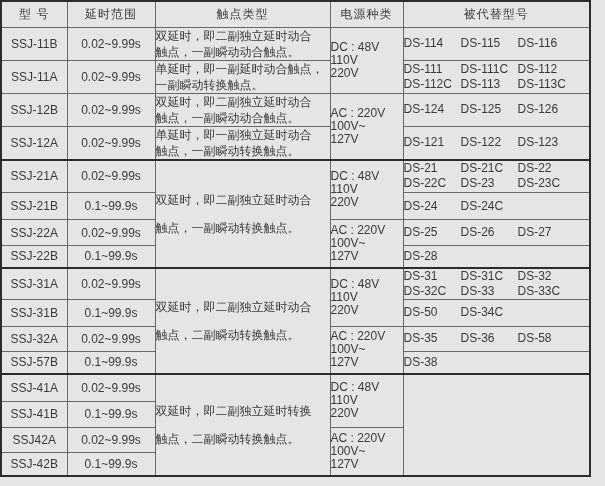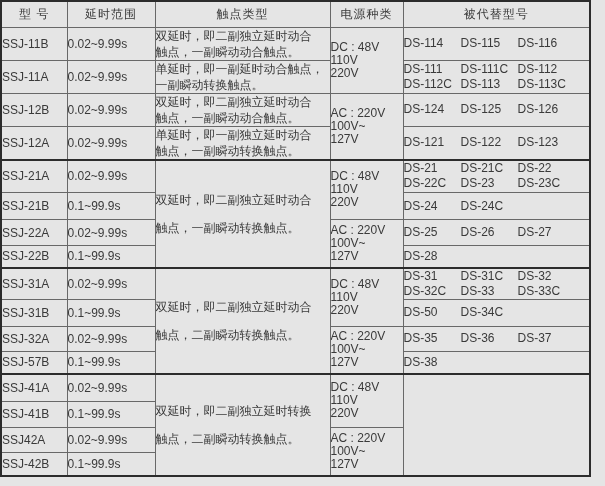--- a/index.html
+++ b/index.html
@@ -30,21 +30,21 @@
     box-sizing: border-box;
   }
   tr.group-start td { border-top: 2px solid #2c2c2c; }
   th.hdr {
     font-weight: normal;
     text-align: center;
     vertical-align: middle;
     letter-spacing: 1px;
   }
   td.model, td.delay {
-    text-align: left;
+    text-align: center;
     vertical-align: middle;
     white-space: nowrap;
   }
   td.contact {
     text-align: left;
     vertical-align: middle;
     padding: 2px 6px 2px 8px;
     white-space: pre-line;
     line-height: 16px;
     font-family: Liberation Serif, serif;
@@ -170,21 +170,21 @@
         <td class="model">SSJ-31B</td>
         <td class="delay">0.1~99.9s</td>
         <td class="replaced"><span class="ds-item">DS-50</span><span class="ds-item">DS-34C</span></td>
       </tr>
       <tr style="height:25px">
         <td class="model">SSJ-32A</td>
         <td class="delay">0.02~9.99s</td>
         <td class="power" rowspan="2">AC : 220V
 100V~
 127V</td>
-        <td class="replaced"><span class="ds-item">DS-35</span><span class="ds-item">DS-36</span><span class="ds-item">DS-37</span></td>
+        <td class="replaced"><span class="ds-item">DS-35</span><span class="ds-item">DS-36</span><span class="ds-item">DS-58</span></td>
       </tr>
       <tr style="height:23px">
         <td class="model">SSJ-57B</td>
         <td class="delay">0.1~99.9s</td>
         <td class="replaced"><span class="ds-item">DS-38</span></td>
       </tr>
       <tr style="height:27px" class="group-start">
         <td class="model">SSJ-41A</td>
         <td class="delay">0.02~9.99s</td>
         <td class="contact merged" rowspan="4">双延时，即二副独立延时转换

